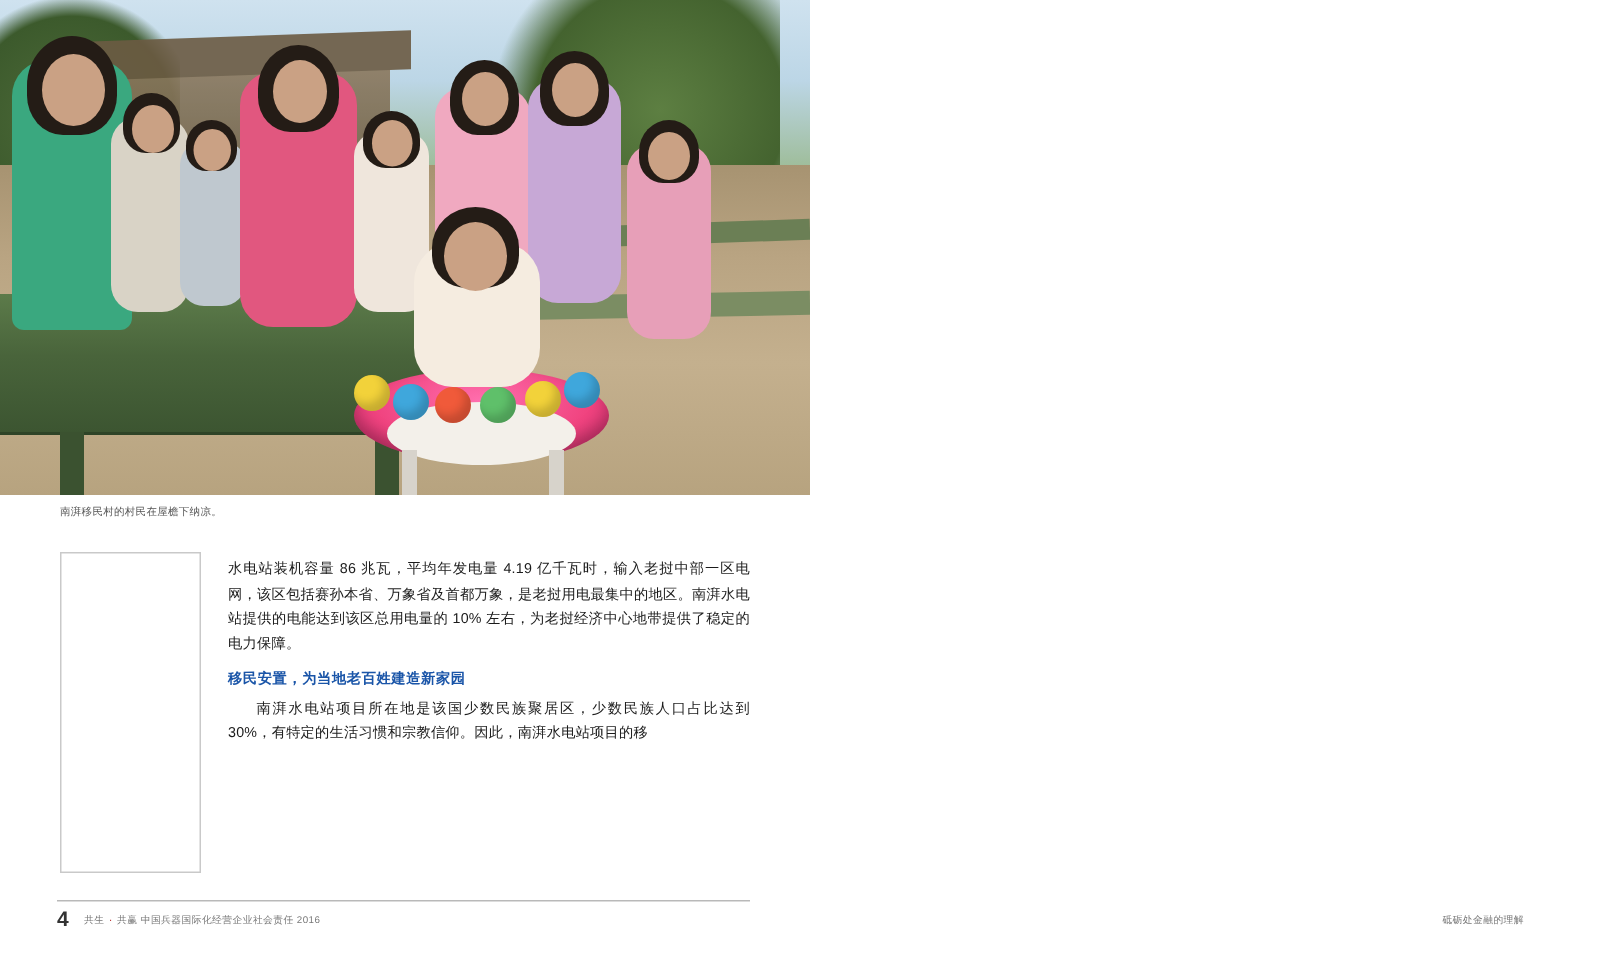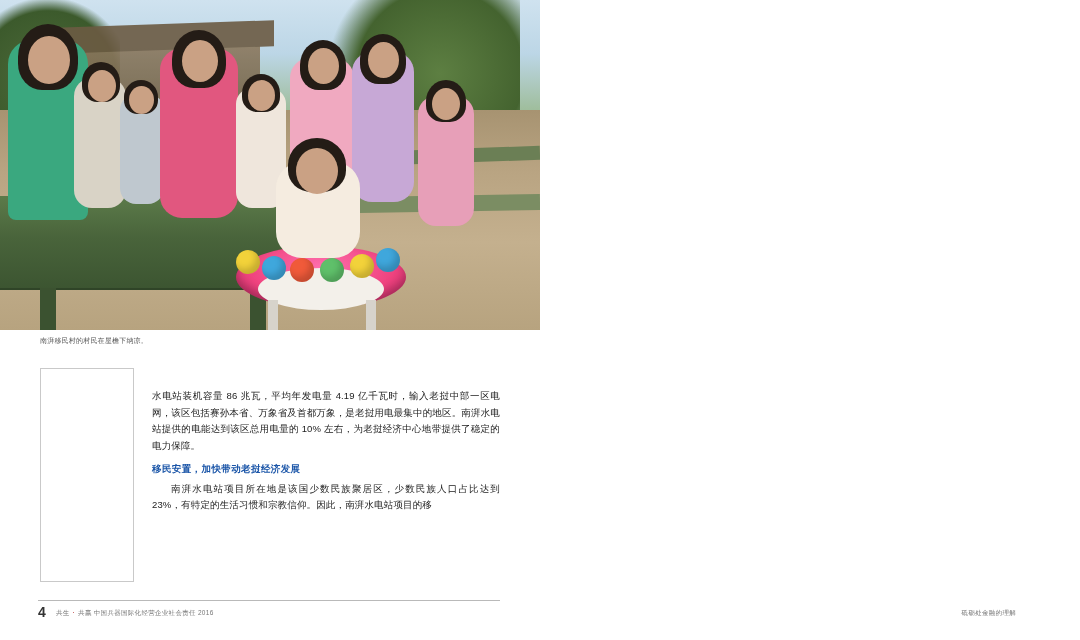--- a/index.html
+++ b/index.html
@@ -138,21 +138,21 @@
   .col p.ind { text-indent: 19px; }
   .col p.h {
     color: #1a55a8;
     font-weight: bold;
     margin: 7px 0 3px 0;
     letter-spacing: .4px;
   }
 
   .left-col {
     left: 152px;
-    top: 388px;
+    top: 372px;
     width: 348px;
   }
   .left-frame {
     position: absolute;
     left: 40px;
     top: 368px;
     width: 92px;
     height: 212px;
     border: 1px solid #c9c9c9;
   }
@@ -251,22 +251,22 @@
       <div class="ball" style="left:350px; top:254px; background:#f2d23a;"></div>
       <div class="ball" style="left:376px; top:248px; background:#3fa7dc;"></div>
     </div>
 
     <div class="caption">南湃移民村的村民在屋檐下纳凉。</div>
 
     <div class="left-frame"></div>
 
     <div class="col left-col">
       <p>水电站装机容量 86 兆瓦，平均年发电量 4.19 亿千瓦时，输入老挝中部一区电网，该区包括赛孙本省、万象省及首都万象，是老挝用电最集中的地区。南湃水电站提供的电能达到该区总用电量的 10% 左右，为老挝经济中心地带提供了稳定的电力保障。</p>
-      <p class="h">移民安置，加快带动老挝经济发展</p>
-      <p class="ind">南湃水电站项目所在地是该国少数民族聚居区，少数民族人口占比达到 23%，有特定的生活习惯和宗教信仰。因此，南湃水电站项目的移</p>
+      <p class="h">移民安置，为当地老百姓建造新家园</p>
+      <p class="ind">南湃水电站项目所在地是该国少数民族聚居区，少数民族人口占比达到 30%，有特定的生活习惯和宗教信仰。因此，南湃水电站项目的移</p>
     </div>
 
     <div class="footer-rule footer-left-rule"></div>
     <div class="folio folio-left">4</div>
     <div class="footer-meta footer-meta-left">
       <span>共生</span><span class="sep">·</span><span>共赢</span>
       <span>中国兵器国际化经营企业社会责任 2016</span>
     </div>
   </div>
 

